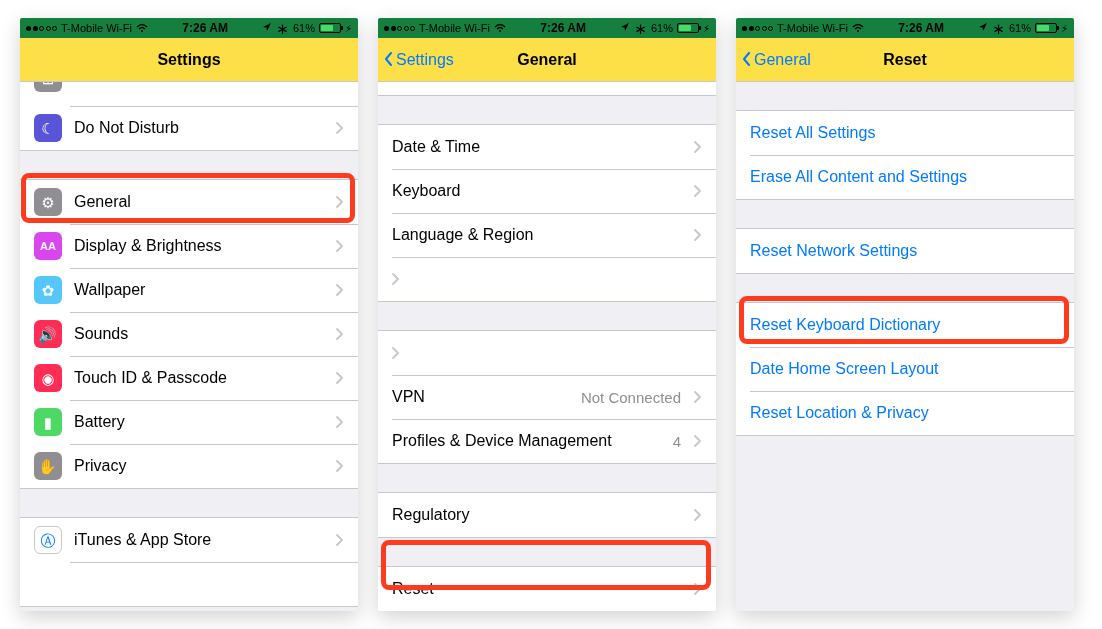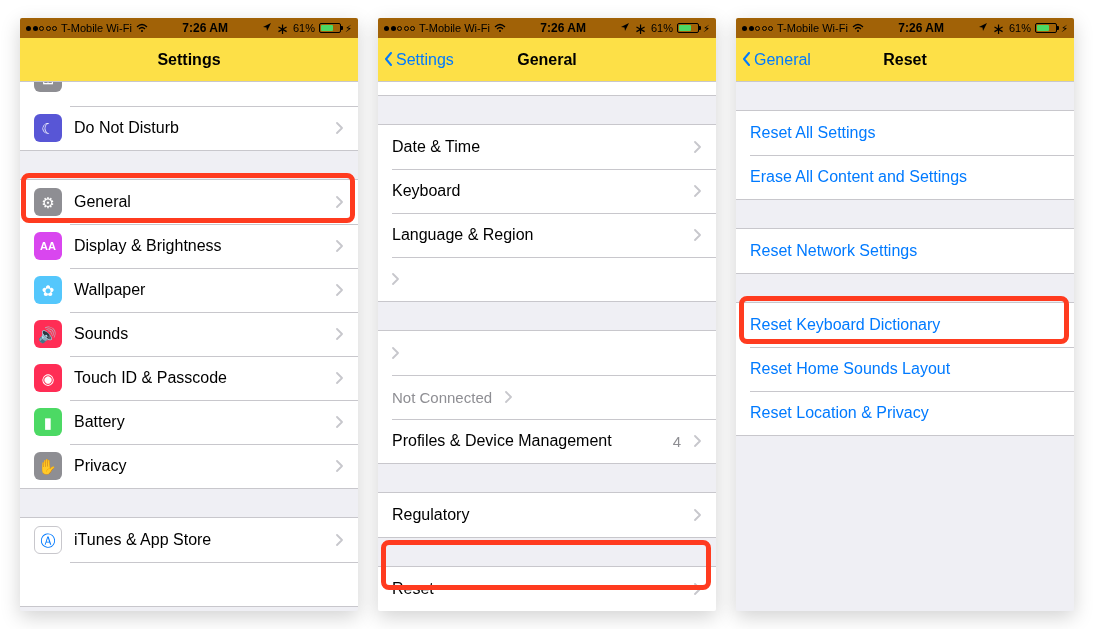--- a/index.html
+++ b/index.html
@@ -20,21 +20,21 @@
     background: #efeff4;
     box-shadow: 0 6px 20px rgba(0,0,0,0.18);
     border-radius: 2px;
     overflow: hidden;
     position: relative;
     flex-shrink: 0;
   }
   
   .status-bar {
     height: 20px;
-    background: #a16207;
+    background: #15803d;
     display: flex;
     align-items: center;
     justify-content: space-between;
     padding: 0 6px;
     font-size: 11px;
     color: #000;
   }
   .status-left, .status-right { display: flex; align-items: center; gap: 4px; }
   .signal-dots { display: flex; gap: 1.5px; align-items: center; }
   .dot { width: 5px; height: 5px; border-radius: 50%; background: #000; }
@@ -377,20 +377,21 @@
     <div class="spacer"></div>
     <div class="group">
       <div class="row">
         <span class="chevron">
             <svg width="8" height="12">
               <use href="#chev-right"></use>
             </svg>
           </span>
       </div>
       <div class="row">
+        <div class="row-label">VPN</div>
         <div class="row-detail">Not Connected</div>
         <span class="chevron">
             <svg width="8" height="12">
               <use href="#chev-right"></use>
             </svg>
           </span>
       </div>
       <div class="row">
         <div class="row-label">Profiles &amp; Device Management</div>
         <div class="row-detail">4</div>
@@ -482,21 +483,21 @@
       <div class="row">
         <div class="row-label link">Reset Network Settings</div>
       </div>
     </div>
     <div class="spacer"></div>
     <div class="group">
       <div class="row">
         <div class="row-label link">Reset Keyboard Dictionary</div>
       </div>
       <div class="row">
-        <div class="row-label link">Reset Home Sounds Layout</div>
+        <div class="row-label link">Date Home Screen Layout</div>
       </div>
       <div class="row">
         <div class="row-label link">Reset Location &amp; Privacy</div>
       </div>
     </div>
   </div>
   <div class="highlight-box" style="left:3px; top:278px; width:330px; height:48px;"></div>
 </div>
 
 </body></html>

